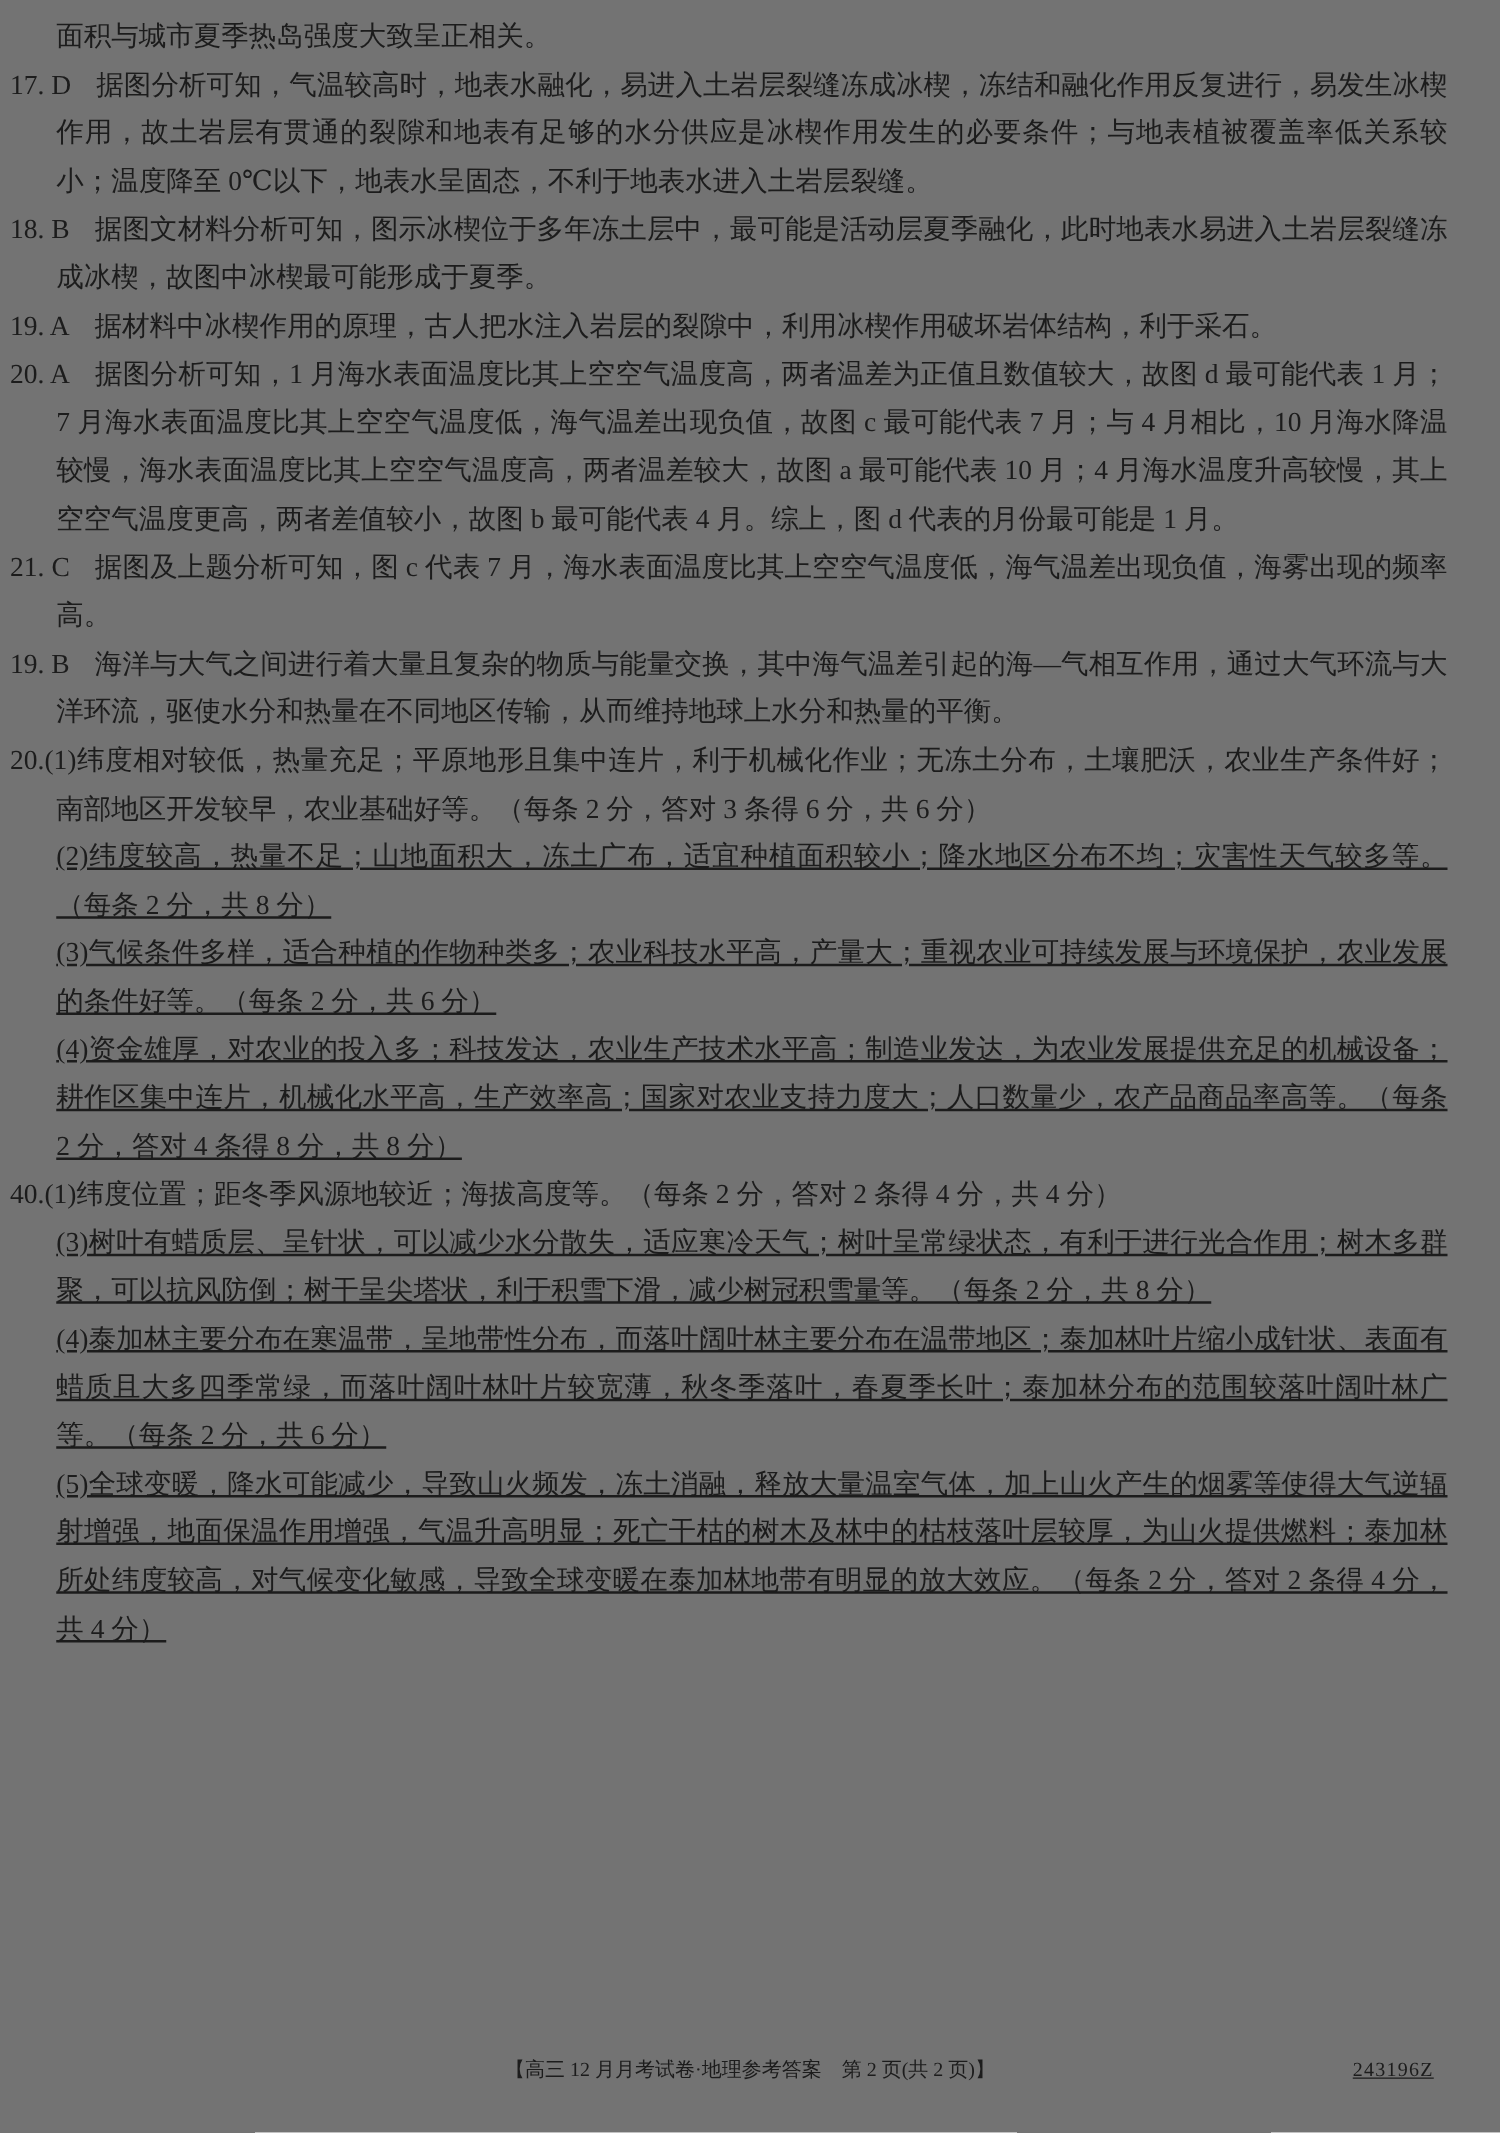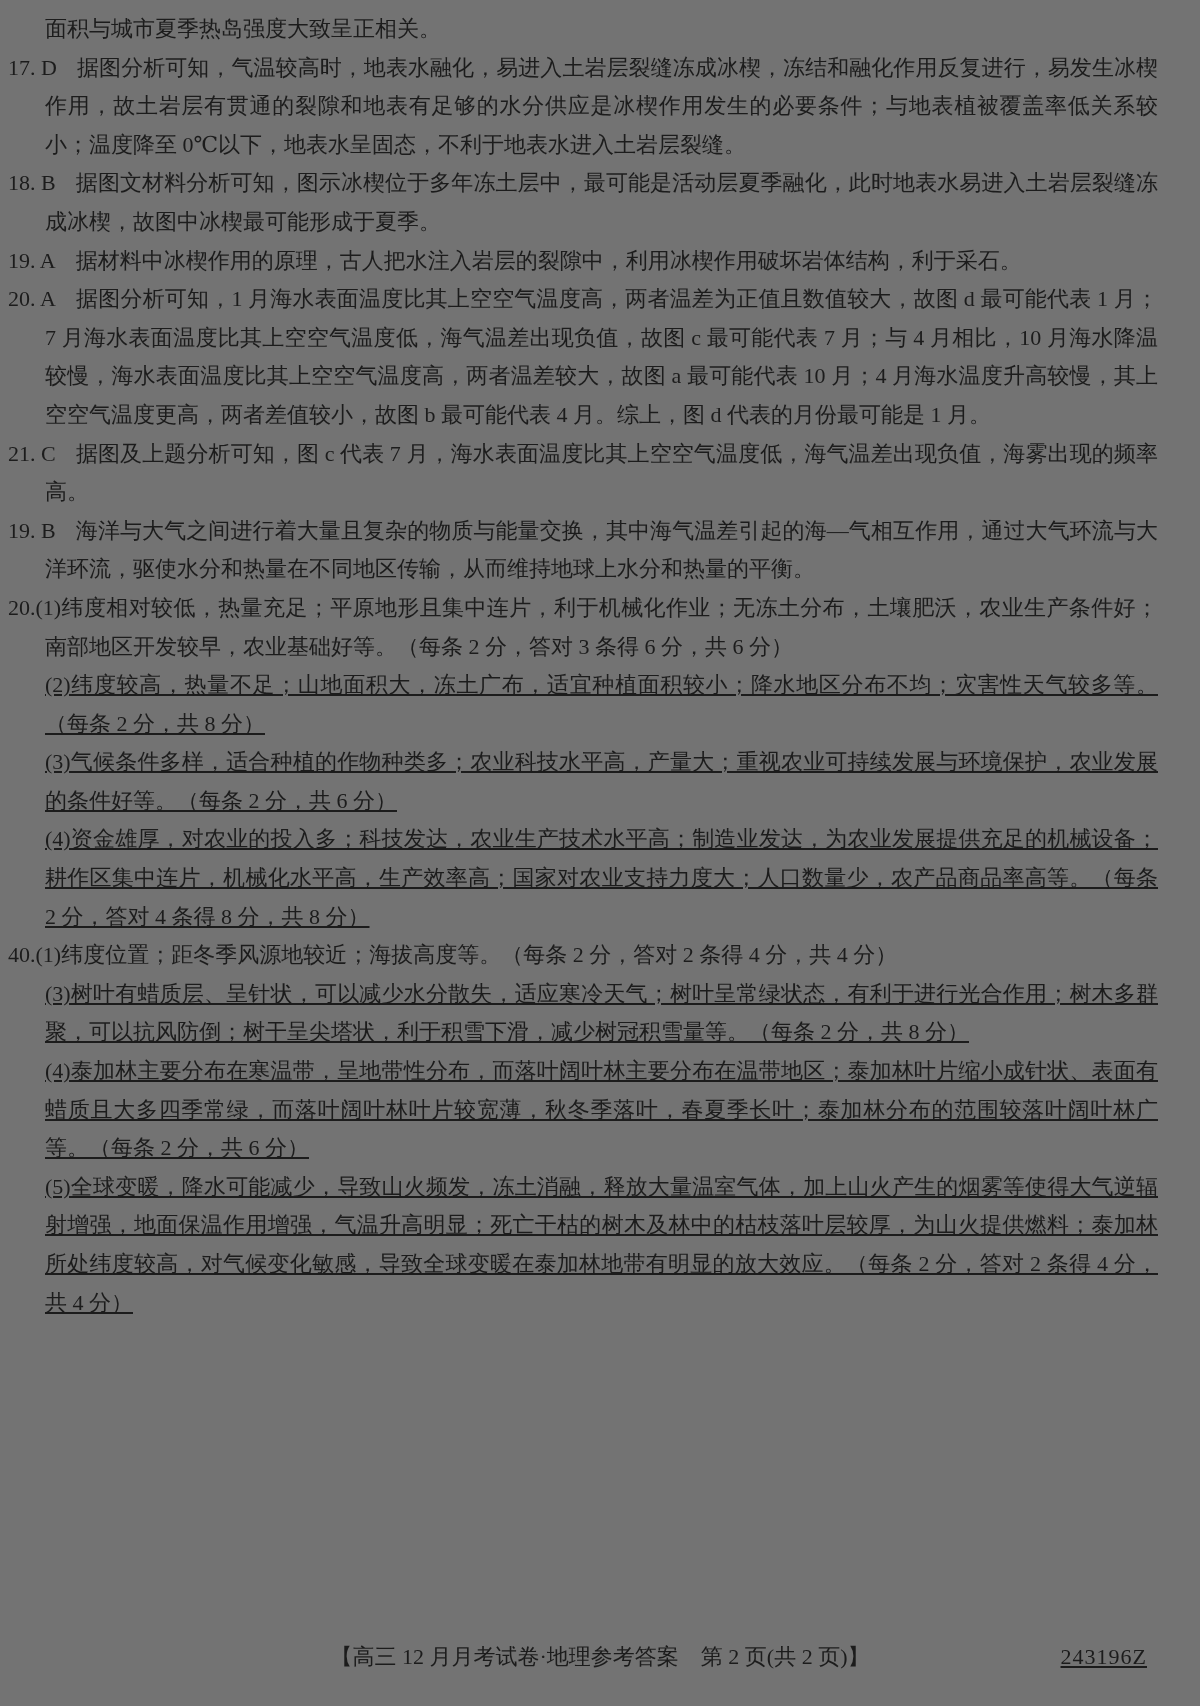--- a/index.html
+++ b/index.html
@@ -49,21 +49,21 @@
   }
   .num.gap {
     margin-right: 20px;
   }
   .footer {
     position: absolute;
     left: 0;
     bottom: 34px;
     width: 100%;
     height: 30px;
-    font-size: 22px;
+    font-size: 16px;
     line-height: 30px;
   }
   .footer-center {
     position: absolute;
     left: 0;
     width: 100%;
     text-align: center;
   }
   .footer-code {
     position: absolute;

